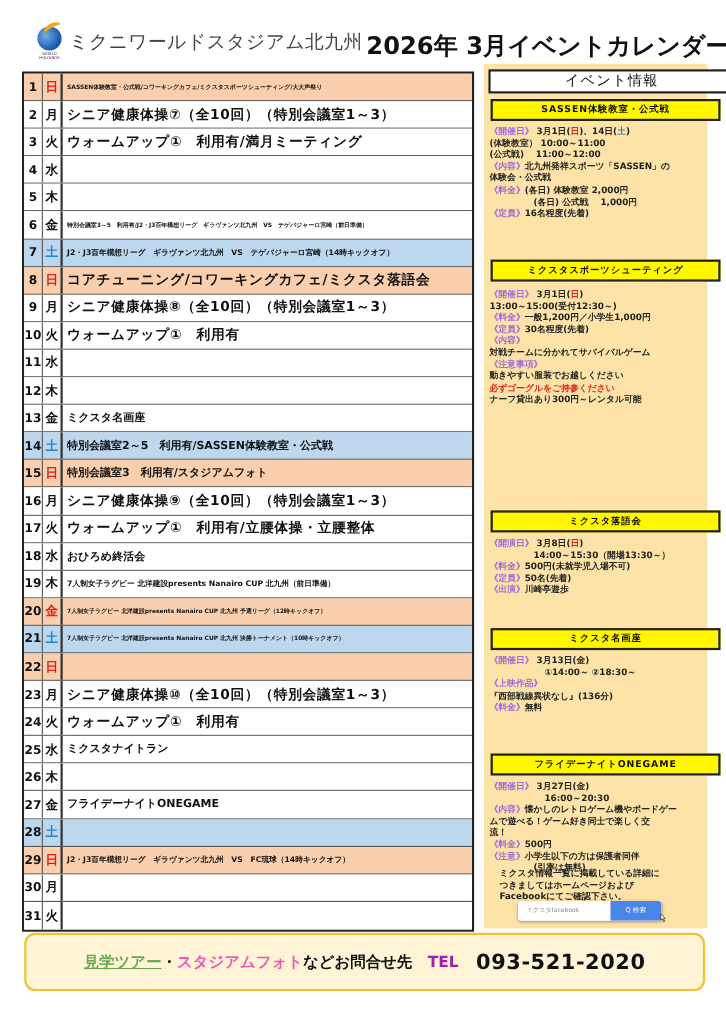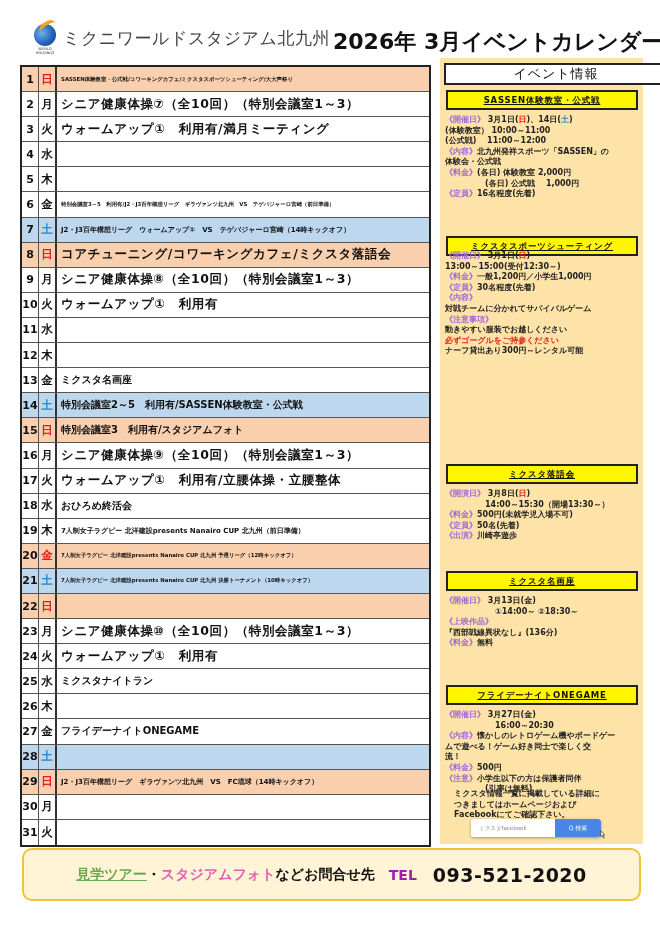--- a/index.html
+++ b/index.html
@@ -29,22 +29,22 @@
   .cell-event { flex: 1; padding-left: 4px; display: flex; align-items: center; font-weight: bold; white-space: nowrap; overflow: hidden; }
   .ev-lg { font-size: 12.5px; letter-spacing: 0.6px; }
   .ev-md { font-size: 10px; }
   .ev-sm { font-size: 7px; }
   .ev-xs { font-size: 5.4px; }
 
   
   .panel { position: absolute; left: 440px; top: 58px; width: 203px; height: 786px; background: #fde3a7; }
   .panel-title { position: absolute; left: 4px; top: 5px; width: 224px; height: 22px; background: #fff; border: 2px solid #222;
     font-size: 13px; font-weight: normal; text-align: center; line-height: 18px; letter-spacing: 1px; }
-  .ev-head { position: absolute; left: 6px; width: 192px; height: 20px; background: #fff600; border: 2px solid #222;
-    font-size: 8.5px; font-weight: bold; text-align: center; line-height: 16px; letter-spacing: 0.8px; text-decoration: underline; }
+  .ev-head { position: absolute; left: 6px; width: 209px; height: 20px; background: #fff600; border: 2px solid #222;
+    font-size: 8.5px; font-weight: bold; text-align: center; line-height: 16px; letter-spacing: 0.8px; }
   .ev-body { position: absolute; left: 5px; width: 195px; font-size: 8px; line-height: 10.6px; font-weight: bold; color: #222; }
   .ev-body .line { white-space: nowrap; }
   .lbl { color: #a06ad8; }
   .red { color: #e0201b; }
   .blue { color: #2586d0; }
   .indent1 { padding-left: 40px; }
   .indent2 { padding-left: 50px; }
 
   
   .searchbox { position: absolute; left: 31px; top: 761px; width: 130px; height: 18px; border-radius: 3px; background: #fff;
@@ -100,21 +100,21 @@
       <div class="cell-event ev-lg"></div>
     </div>
     <div class="row">
       <div class="cell-day">6</div>
       <div class="cell-dow">金</div>
       <div class="cell-event ev-xs">特別会議室3～5　利用有/J2・J3百年構想リーグ　ギラヴァンツ北九州　VS　テゲバジャーロ宮崎（前日準備）</div>
     </div>
     <div class="row sat">
       <div class="cell-day">7</div>
       <div class="cell-dow">土</div>
-      <div class="cell-event ev-sm">J2・J3百年構想リーグ　ウォームアップ①　VS　テゲバジャーロ宮崎（14時キックオフ）</div>
+      <div class="cell-event ev-sm">J2・J3百年構想リーグ　ギラヴァンツ北九州　VS　テゲバジャーロ宮崎（14時キックオフ）</div>
     </div>
     <div class="row sun">
       <div class="cell-day">8</div>
       <div class="cell-dow">日</div>
       <div class="cell-event ev-lg">コアチューニング/コワーキングカフェ/ミクスタ落語会</div>
     </div>
     <div class="row">
       <div class="cell-day">9</div>
       <div class="cell-dow">月</div>
       <div class="cell-event ev-lg">シニア健康体操⑧（全10回）（特別会議室1～3）</div>
@@ -237,21 +237,21 @@
       <div class="line"><span class="lbl">《開催日》</span><span> 3月1日(</span><span class="red">日</span><span>)、14日(</span><span class="blue">土</span><span>)</span></div>
       <div class="line"><span>(体験教室） 10:00～11:00</span></div>
       <div class="line"><span>(公式戦)　  11:00～12:00</span></div>
       <div class="line"><span class="lbl">《内容》</span><span>北九州発祥スポーツ「SASSEN」の</span></div>
       <div class="line"><span>体験会・公式戦</span></div>
       <div class="line"><span class="lbl">《料金》</span><span>(各日) 体験教室  2,000円</span></div>
       <div class="line indent1"><span>(各日) 公式戦　 1,000円</span></div>
       <div class="line"><span class="lbl">《定員》</span><span>16名程度(先着)</span></div>
     </div>
     <div class="ev-head" style="top: 178px;">ミクスタスポーツシューティング</div>
-    <div class="ev-body" style="top: 193px;">
+    <div class="ev-body" style="top: 205px;">
       <div class="line"><span class="lbl">《開催日》</span><span> 3月1日(</span><span class="red">日</span><span>)</span></div>
       <div class="line"><span>13:00～15:00(受付12:30～)</span></div>
       <div class="line"><span class="lbl">《料金》</span><span>一般1,200円／小学生1,000円</span></div>
       <div class="line"><span class="lbl">《定員》</span><span>30名程度(先着)</span></div>
       <div class="line"><span class="lbl">《内容》</span><span></span></div>
       <div class="line"><span>対戦チームに分かれてサバイバルゲーム</span></div>
       <div class="line"><span class="lbl">《注意事項》</span><span></span></div>
       <div class="line"><span>動きやすい服装でお越しください</span></div>
       <div class="line"><span class="red">必ずゴーグルをご持参ください</span></div>
       <div class="line"><span>ナーフ貸出あり300円～レンタル可能</span></div>

